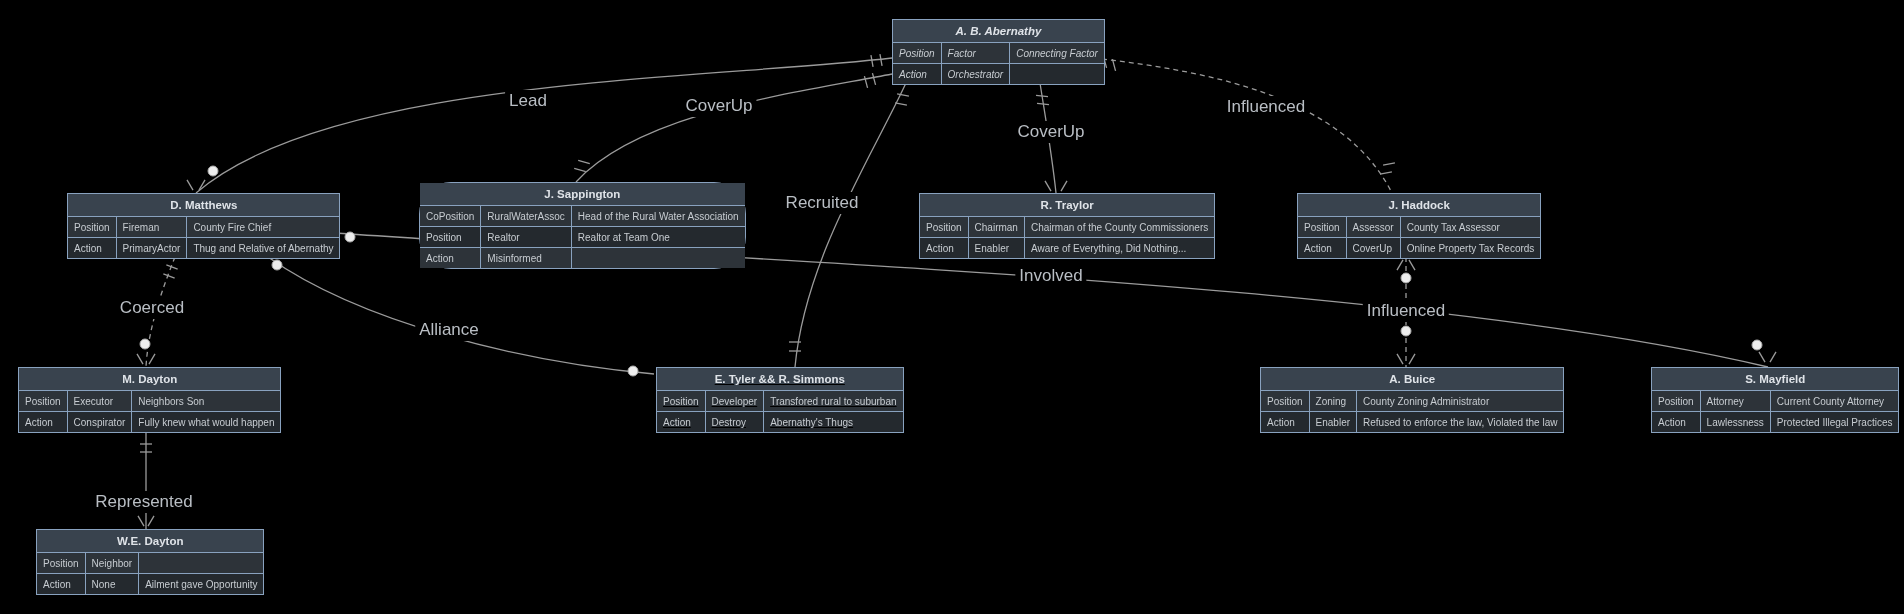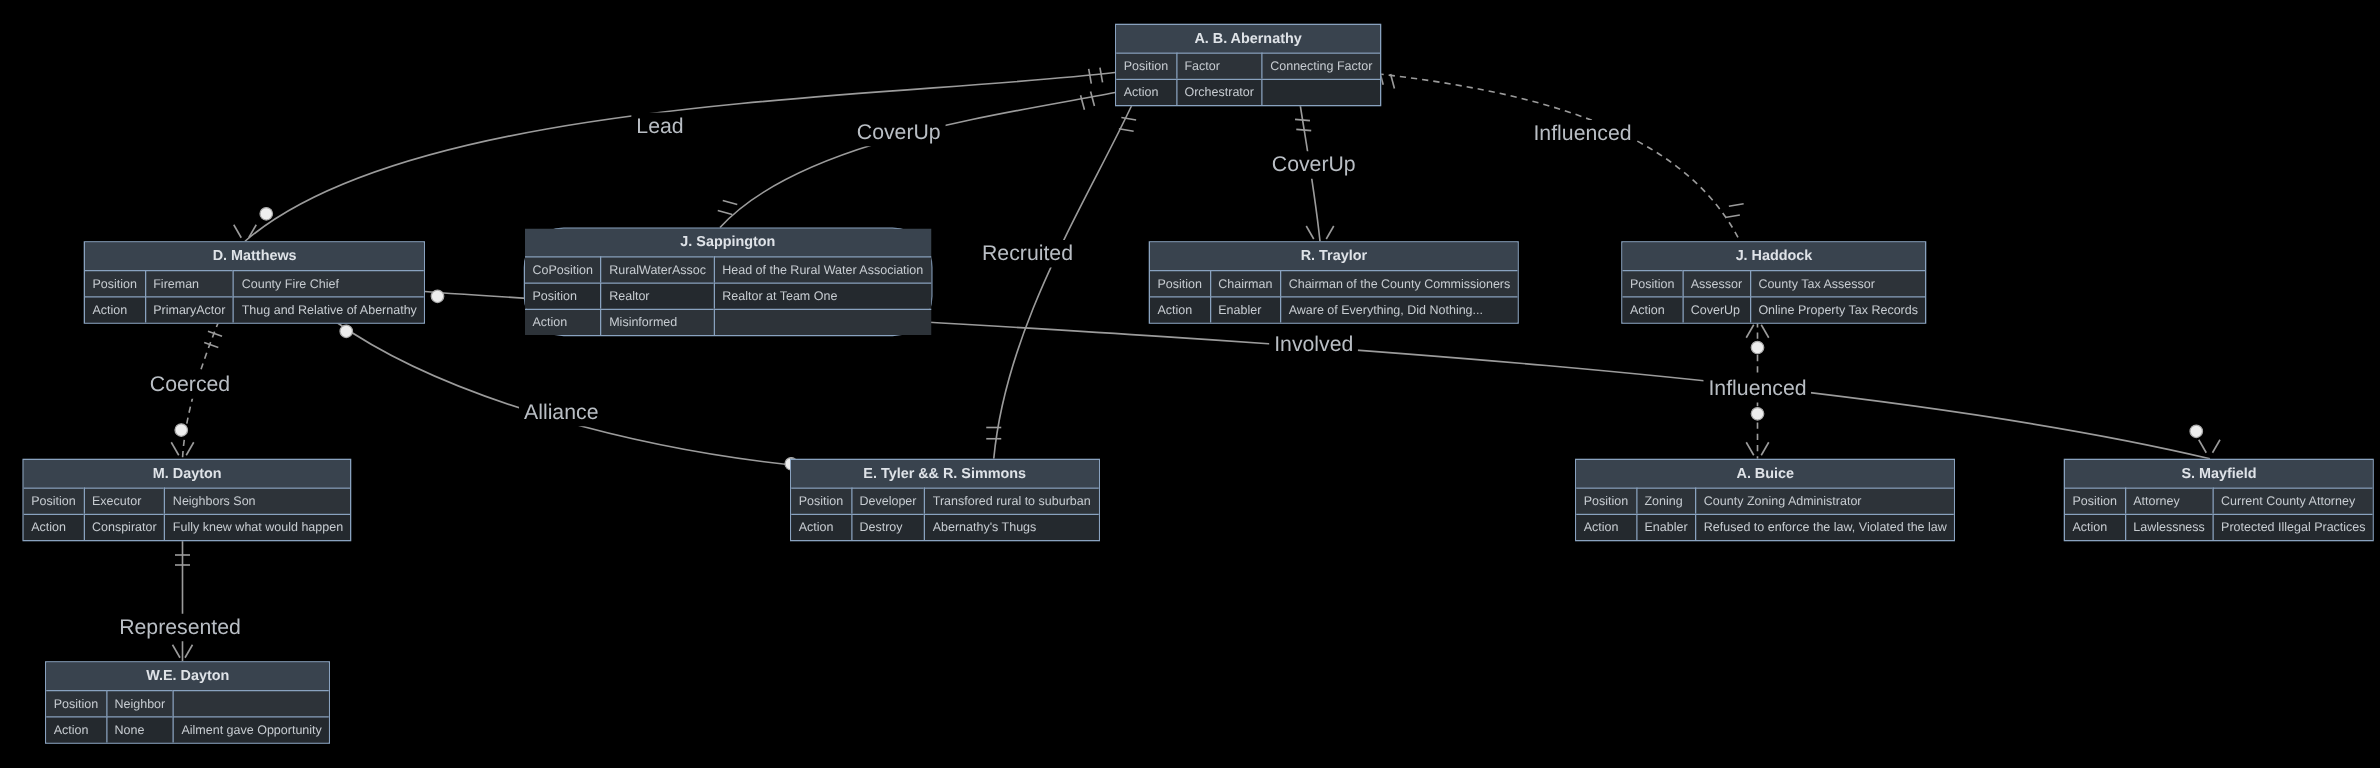--- a/index.html
+++ b/index.html
@@ -95,21 +95,21 @@
       <div class="edge-label" style="left: 1051px; top: 132px;">CoverUp</div>
       <div class="edge-label" style="left: 1266px; top: 107px;">Influenced</div>
       <div class="edge-label" style="left: 822px; top: 203px;">Recruited</div>
       <div class="edge-label" style="left: 152px; top: 308px;">Coerced</div>
       <div class="edge-label" style="left: 449px; top: 330px;">Alliance</div>
       <div class="edge-label" style="left: 1051px; top: 276px;">Involved</div>
       <div class="edge-label" style="left: 1406px; top: 311px;">Influenced</div>
       <div class="edge-label" style="left: 144px; top: 478px; margin-top: 24px;">Represented</div>
     </div>
   <div id="entities">
-      <div class="entity" style="left: 892px; top: 19px; min-width: 201px;">
+      <div class="entity" style="left: 892px; top: 19px; min-width: 201px; font-style: italic;">
         <div class="entity-title">A. B. Abernathy</div>
         <div class="entity-grid">
           <div class="cell c0 odd">Position</div>
           <div class="cell c1 odd">Factor</div>
           <div class="cell c2 odd">Connecting Factor</div>
           <div class="cell c0 even">Action</div>
           <div class="cell c1 even">Orchestrator</div>
           <div class="cell c2 even"></div>
         </div>
       </div>
@@ -164,21 +164,21 @@
         <div class="entity-title">M. Dayton</div>
         <div class="entity-grid">
           <div class="cell c0 odd">Position</div>
           <div class="cell c1 odd">Executor</div>
           <div class="cell c2 odd">Neighbors Son</div>
           <div class="cell c0 even">Action</div>
           <div class="cell c1 even">Conspirator</div>
           <div class="cell c2 even">Fully knew what would happen</div>
         </div>
       </div>
-      <div class="entity" style="left: 632px; top: 367px; min-width: 237px;">
+      <div class="entity" style="left: 656px; top: 367px; min-width: 237px; text-decoration: underline;">
         <div class="entity-title">E. Tyler &amp;&amp; R. Simmons</div>
         <div class="entity-grid">
           <div class="cell c0 odd">Position</div>
           <div class="cell c1 odd">Developer</div>
           <div class="cell c2 odd">Transfored rural to suburban</div>
           <div class="cell c0 even">Action</div>
           <div class="cell c1 even">Destroy</div>
           <div class="cell c2 even">Abernathy's Thugs</div>
         </div>
       </div>

